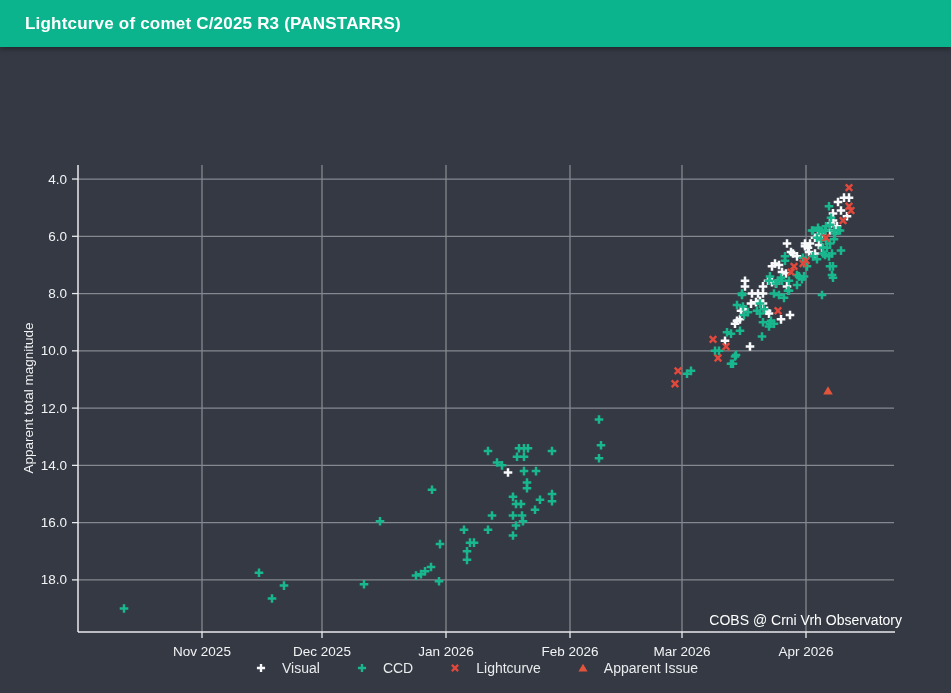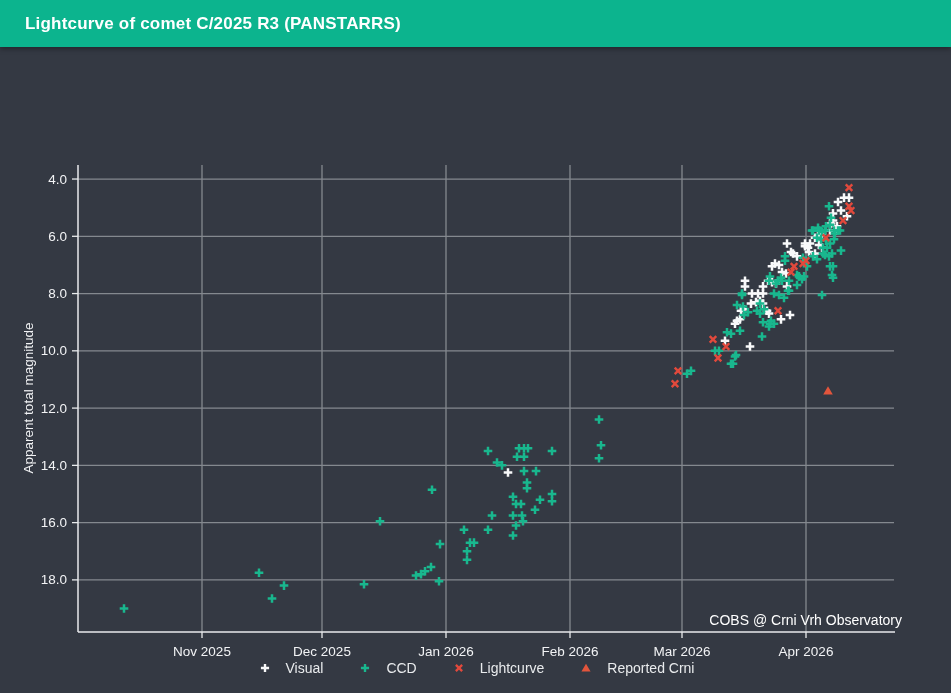--- a/index.html
+++ b/index.html
@@ -324,16 +324,16 @@
         <svg width="16" height="16">
           <path d="M4.865 4.865 L11.135 11.135
                        M4.865 11.135 L11.135 4.865" stroke="#e2493c" stroke-width="2.28" fill="none"></path>
         </svg>
         <span>Lightcurve</span>
       </div>
       <div class="legend-item">
         <svg width="16" height="16">
           <polygon points="8,3.630000000000001 3.4400000000000004,11.42 12.559999999999999,11.42" fill="#e2553c"></polygon>
         </svg>
-        <span>Reported Crni</span>
+        <span>Apparent Issue</span>
       </div>
     </div>
 </div>
 
 </body></html>

